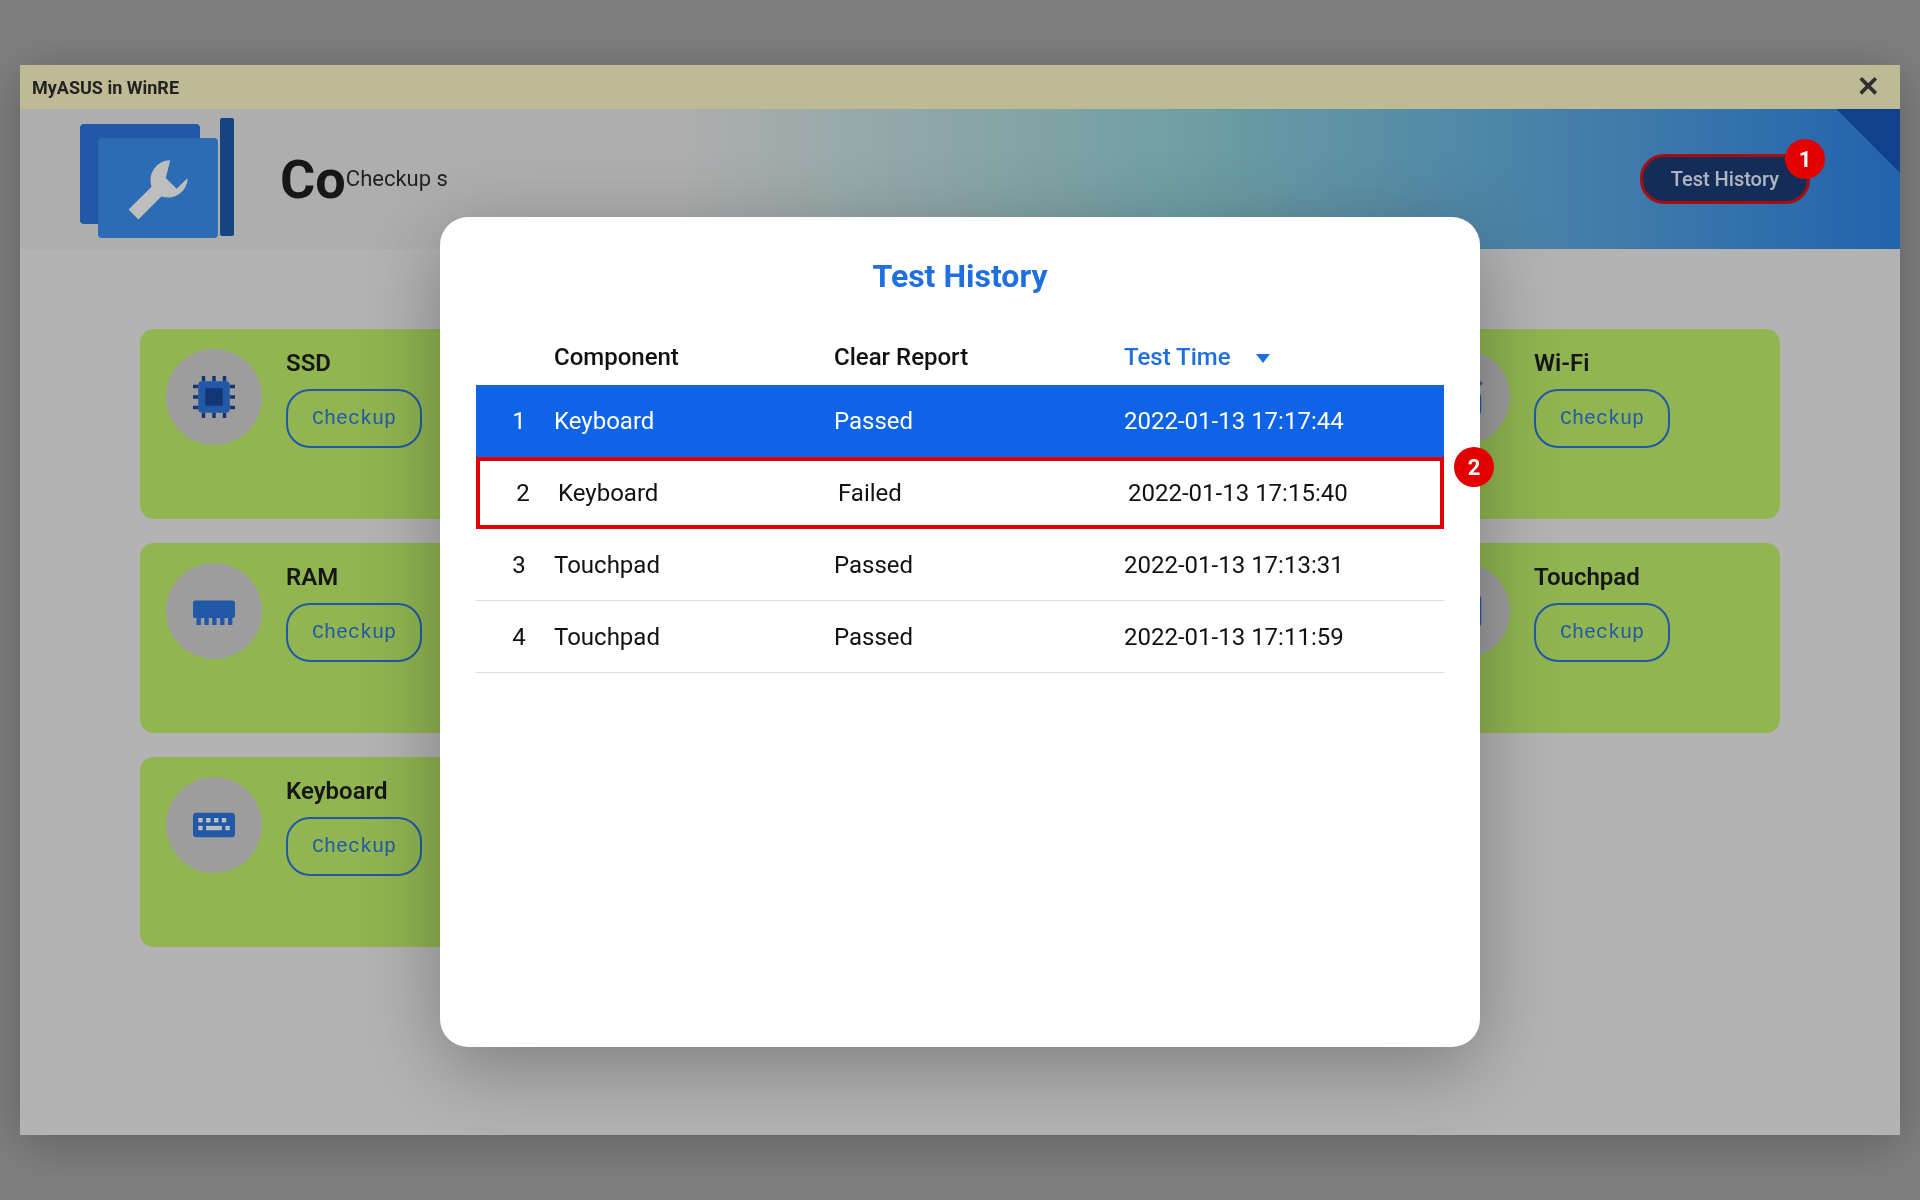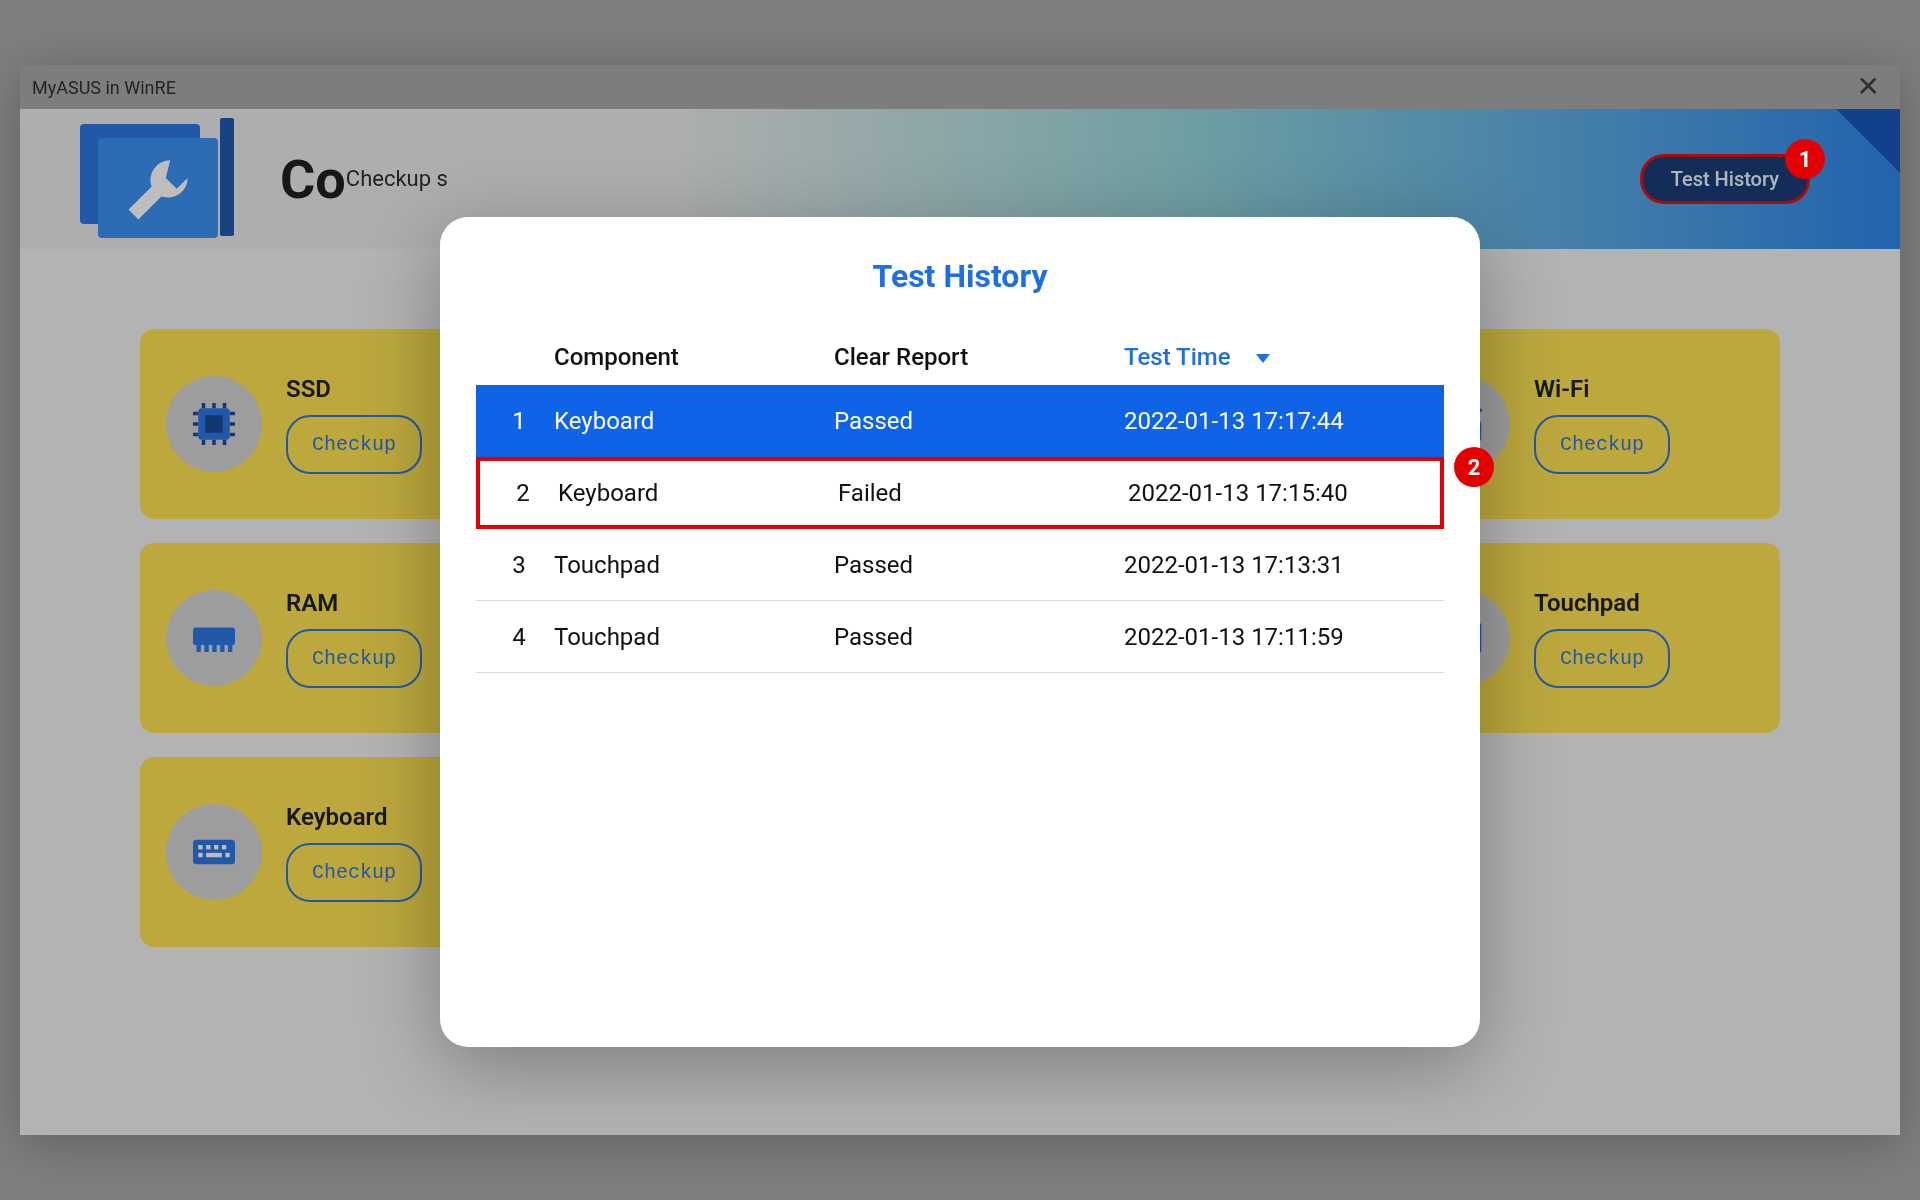--- a/index.html
+++ b/index.html
@@ -14,23 +14,23 @@
     position: relative;
     overflow: hidden;
   }
 
   .titlebar {
     height: 44px;
     display: flex;
     align-items: center;
     padding: 0 12px;
     font-size: 18px;
-    font-weight: 400;
+    font-weight: 700;
     color: #222;
-    background: #a3a3a3;
+    background: #fef9c3;
   }
   .titlebar .close {
     margin-left: auto;
     font-size: 28px;
     line-height: 1;
     color: #333;
     cursor: pointer;
     padding: 4px 8px;
   }
 
@@ -88,24 +88,24 @@
   .annot1 { right: 75px; top: 74px; }
 
   .cards {
     padding: 80px 120px 40px 120px;
     display: grid;
     grid-template-columns: repeat(4, 1fr);
     grid-auto-rows: 190px;
     gap: 24px;
   }
   .card {
-    background: #fde047;
+    background: #bef264;
     border-radius: 14px;
     display: flex;
-    align-items: center;
+    align-items: flex-start;
     padding: 20px 26px;
     gap: 24px;
   }
   .card .iconwrap {
     width: 96px; height: 96px; border-radius: 50%; background: #d0d0d0;
     display: flex; align-items: center; justify-content: center; flex-shrink: 0;
   }
   .card .iconwrap svg { width: 56px; height: 56px; }
   .card .ctext { display: flex; flex-direction: column; gap: 12px; }
   .card .cname { font-size: 24px; font-weight: 600; color: #111; }

